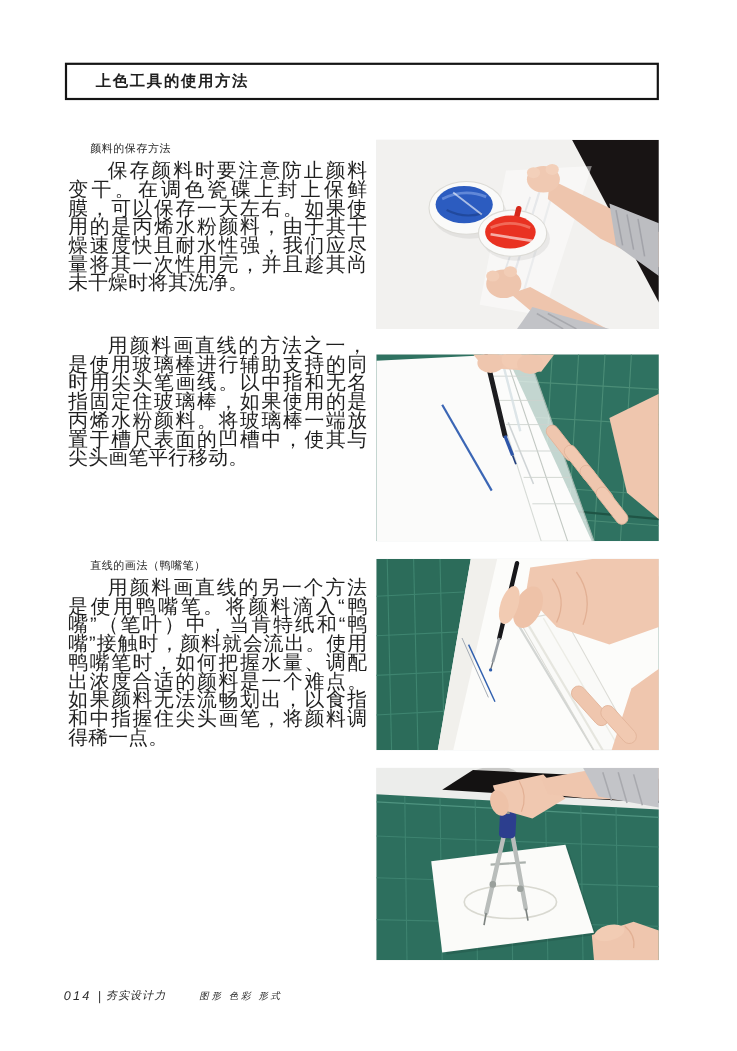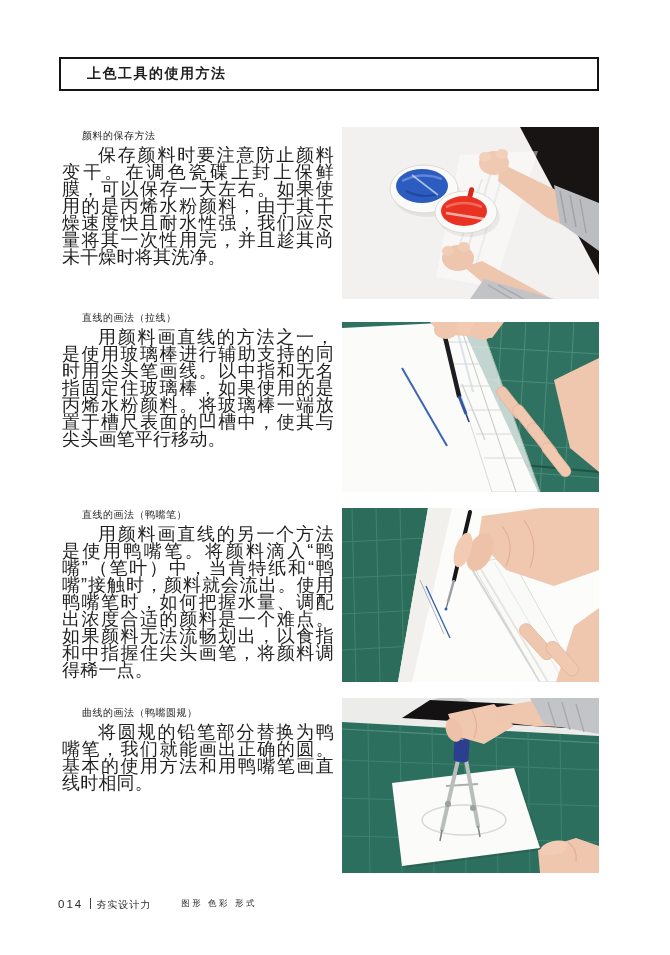--- a/index.html
+++ b/index.html
@@ -47,21 +47,21 @@
     width:257px; overflow:hidden; background:#eee;
   }
   figure.photo svg { display:block; width:100%; height:100%; }
   .p1 { top:127px; height:172px; }
   .p2 { top:322px; height:170px; }
   .p3 { top:508px; height:174px; }
   .p4 { top:698px; height:175px; }
   
   .footer {
     position:absolute; left:58px; top:898px;
-    display:flex; align-items:flex-start;
+    display:flex; align-items:flex-end;font-style:italic;
   }
   .footer .page-num { font-size:11.5px; letter-spacing:2px; color:#2a2a2a; }
   .footer .sep { width:1px; height:11px; background:#444; margin:0 5px 0 7px; }
   .footer .series { font-size:10px; color:#2a2a2a; letter-spacing:1px; }
   .footer .topics { font-size:8.5px; color:#2a2a2a; letter-spacing:2.5px; margin-left:30px; }
 </style>
 </head>
 <body>
 
 <div class="page">
@@ -69,33 +69,28 @@
   <div class="header-box">
     <span class="title">上色工具的使用方法</span>
   </div>
 
   <section class="section s1">
     <h3>颜料的保存方法</h3>
     <p>保存颜料时要注意防止颜料变干。在调色瓷碟上封上保鲜膜，可以保存一天左右。如果使用的是丙烯水粉颜料，由于其干燥速度快且耐水性强，我们应尽量将其一次性用完，并且趁其尚未干燥时将其洗净。</p>
   </section>
 
   <section class="section s2">
-    <h3>直线的画法（拉线）</h3>
     <p>用颜料画直线的方法之一，是使用玻璃棒进行辅助支持的同时用尖头笔画线。以中指和无名指固定住玻璃棒，如果使用的是丙烯水粉颜料。将玻璃棒一端放置于槽尺表面的凹槽中，使其与尖头画笔平行移动。</p>
   </section>
 
   <section class="section s3">
     <h3>直线的画法（鸭嘴笔）</h3>
     <p>用颜料画直线的另一个方法是使用鸭嘴笔。将颜料滴入“鸭嘴”（笔叶）中，当肯特纸和“鸭嘴”接触时，颜料就会流出。使用鸭嘴笔时，如何把握水量、调配出浓度合适的颜料是一个难点。如果颜料无法流畅划出，以食指和中指握住尖头画笔，将颜料调得稀一点。</p>
   </section>
 
-  <section class="section s4">
-    <h3>曲线的画法（鸭嘴圆规）</h3>
-    <p>将圆规的铅笔部分替换为鸭嘴笔，我们就能画出正确的圆。基本的使用方法和用鸭嘴笔画直线时相同。</p>
-  </section>
 
   <figure class="photo p1" aria-label="双手将保鲜膜封在盛有蓝色和红色颜料的白色瓷碟上">
     <svg viewBox="0 0 257 172" xmlns="http://www.w3.org/2000/svg">
       <rect x="0" y="0" width="257" height="172" fill="#f2f1ef"></rect>
       <polygon points="178,0 257,0 257,148" fill="#181414"></polygon>
 
       <polygon points="118,28 196,24 152,160 94,150" fill="#ffffff" opacity="0.45"></polygon>
       <line x1="150" y1="42" x2="120" y2="140" stroke="#e3e5e8" stroke-width="2" opacity="0.85"></line>
       <line x1="161" y1="46" x2="133" y2="142" stroke="#e8eaec" stroke-width="2" opacity="0.8"></line>
       <line x1="140" y1="52" x2="112" y2="134" stroke="#e0e2e5" stroke-width="1.6" opacity="0.8"></line>

